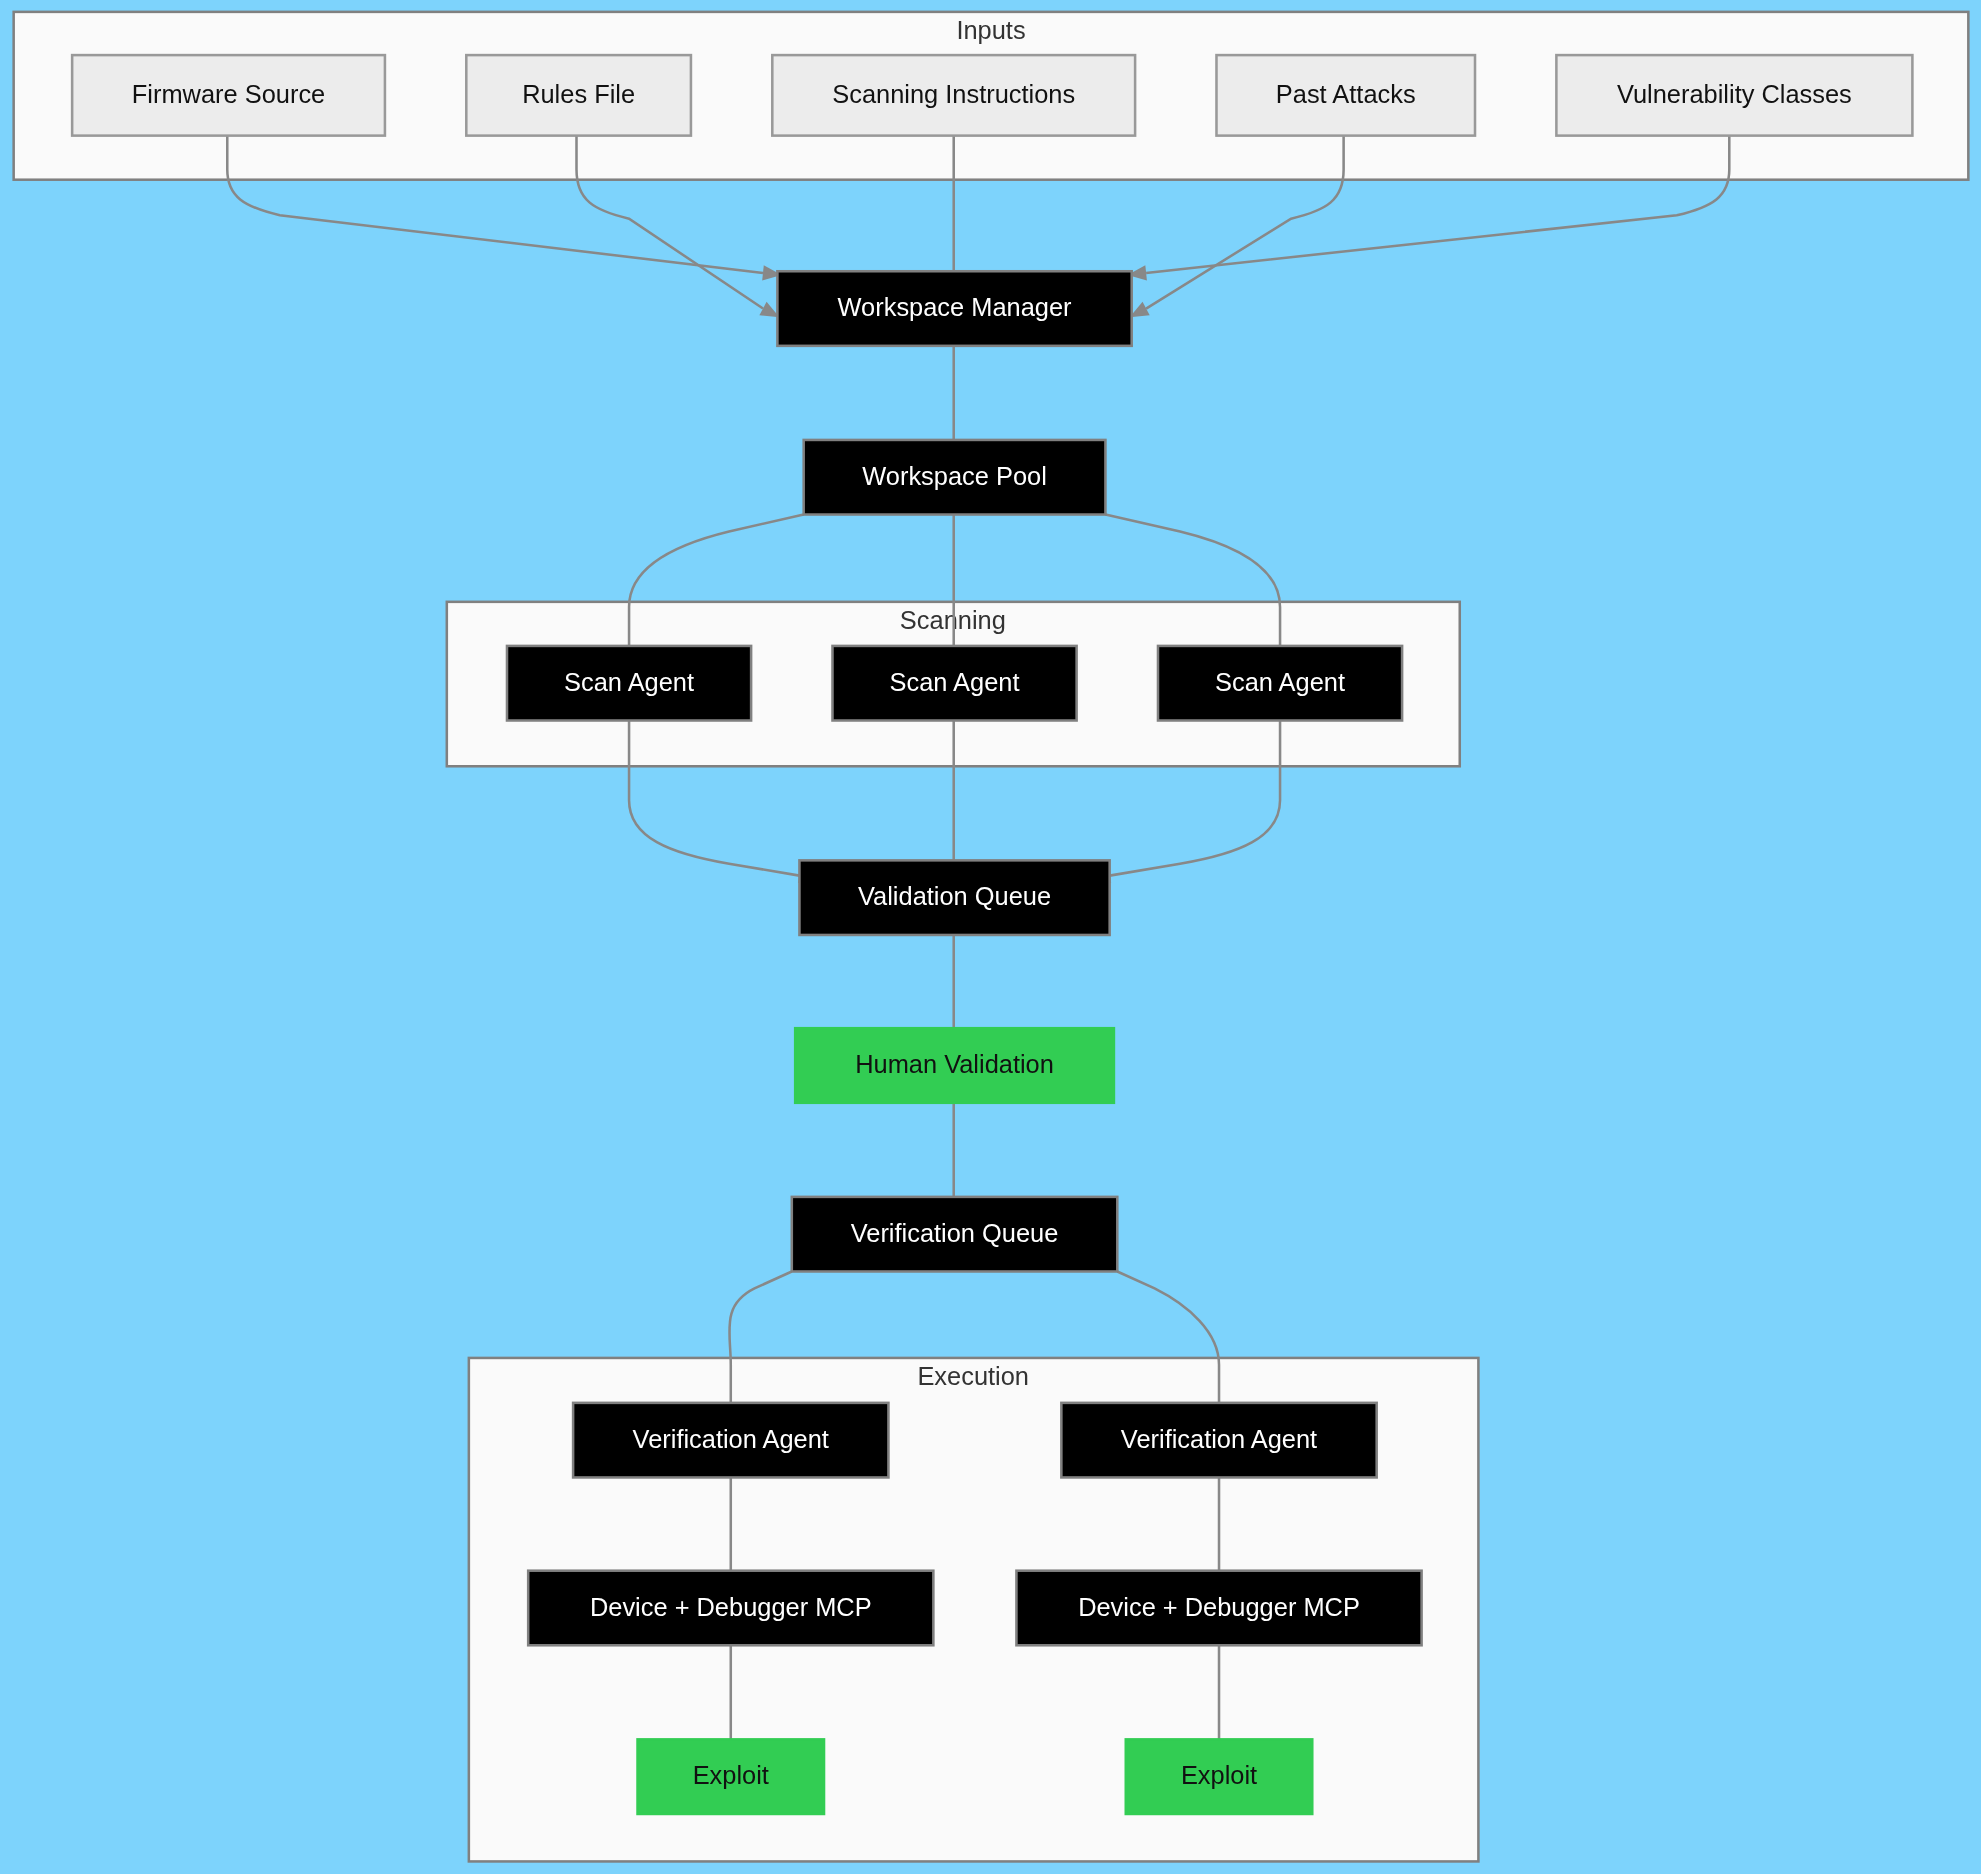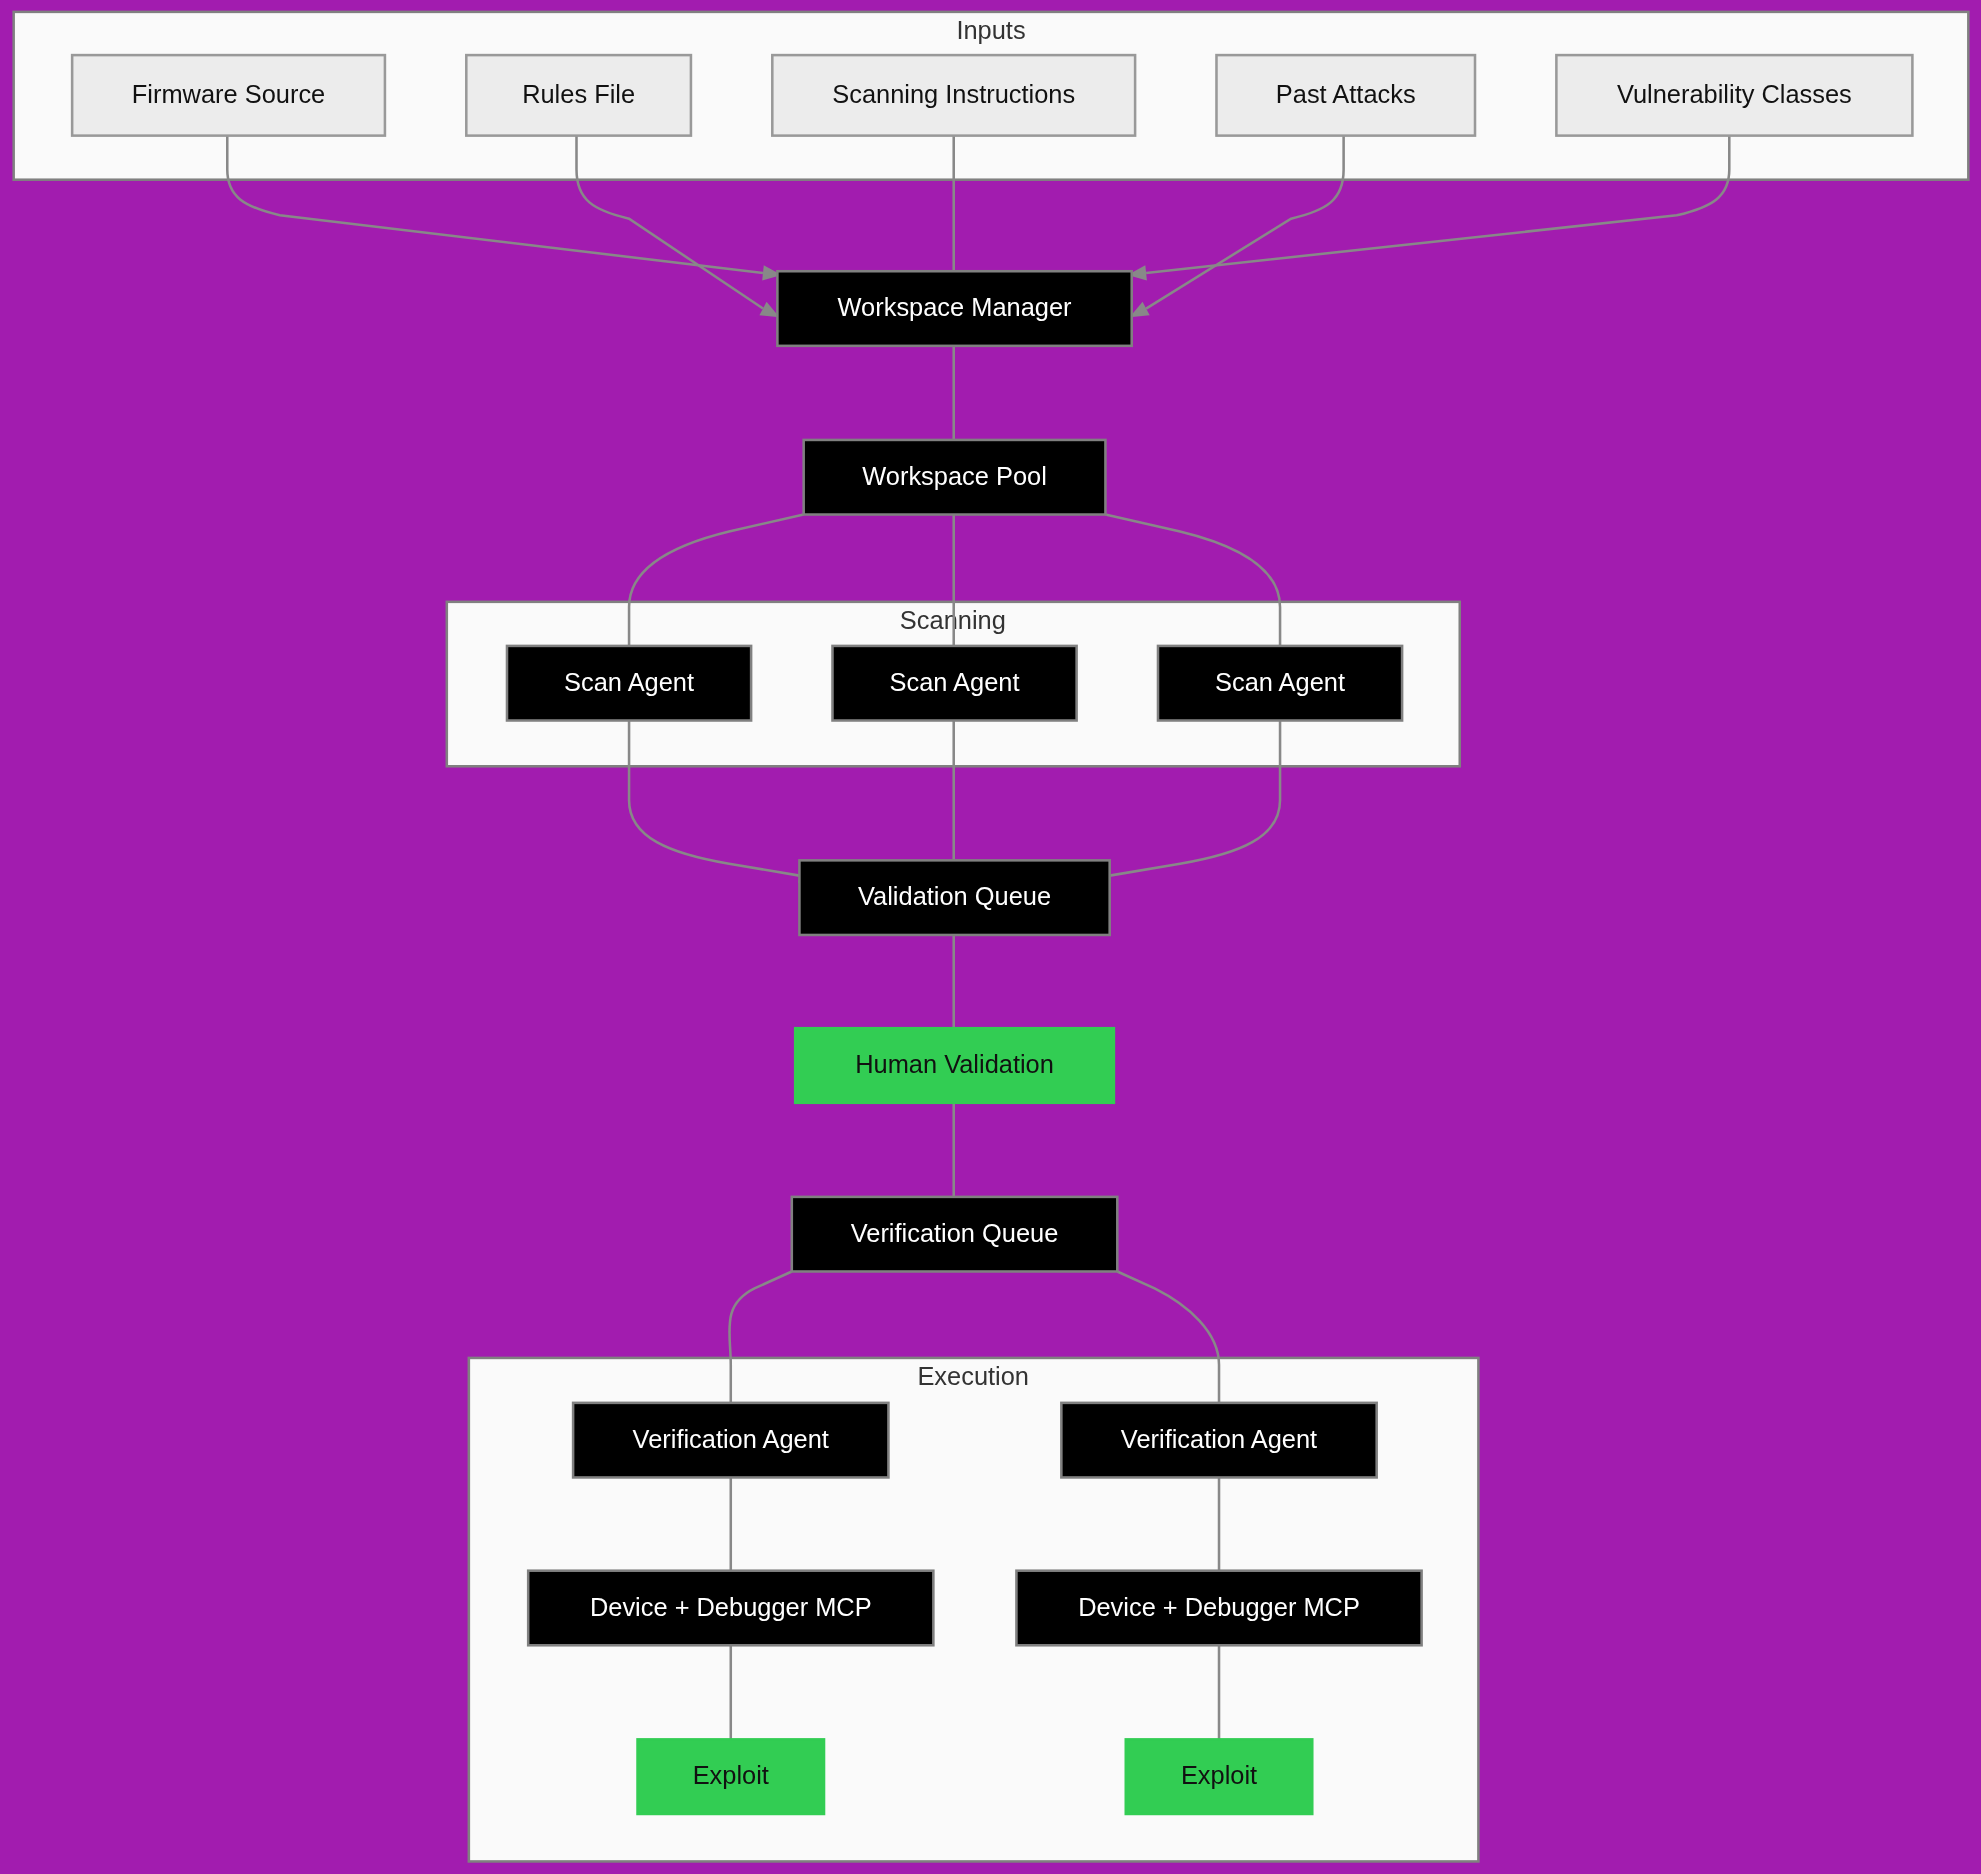--- a/index.html
+++ b/index.html
@@ -4,21 +4,21 @@
 <style>
   html, body {
     margin: 0;
     padding: 0;
     background: #000000;
   }
   #canvas {
     position: relative;
     width: 1982px;
     height: 1875px;
-    background: #a21caf;
+    background: #7dd3fc;
     overflow: hidden;
     font-family: "Liberation Sans", sans-serif;
   }
   svg#diagram {
     position: absolute;
     top: 0; left: 0;
     width: 1982px;
     height: 1875px;
     display: block;
   }

